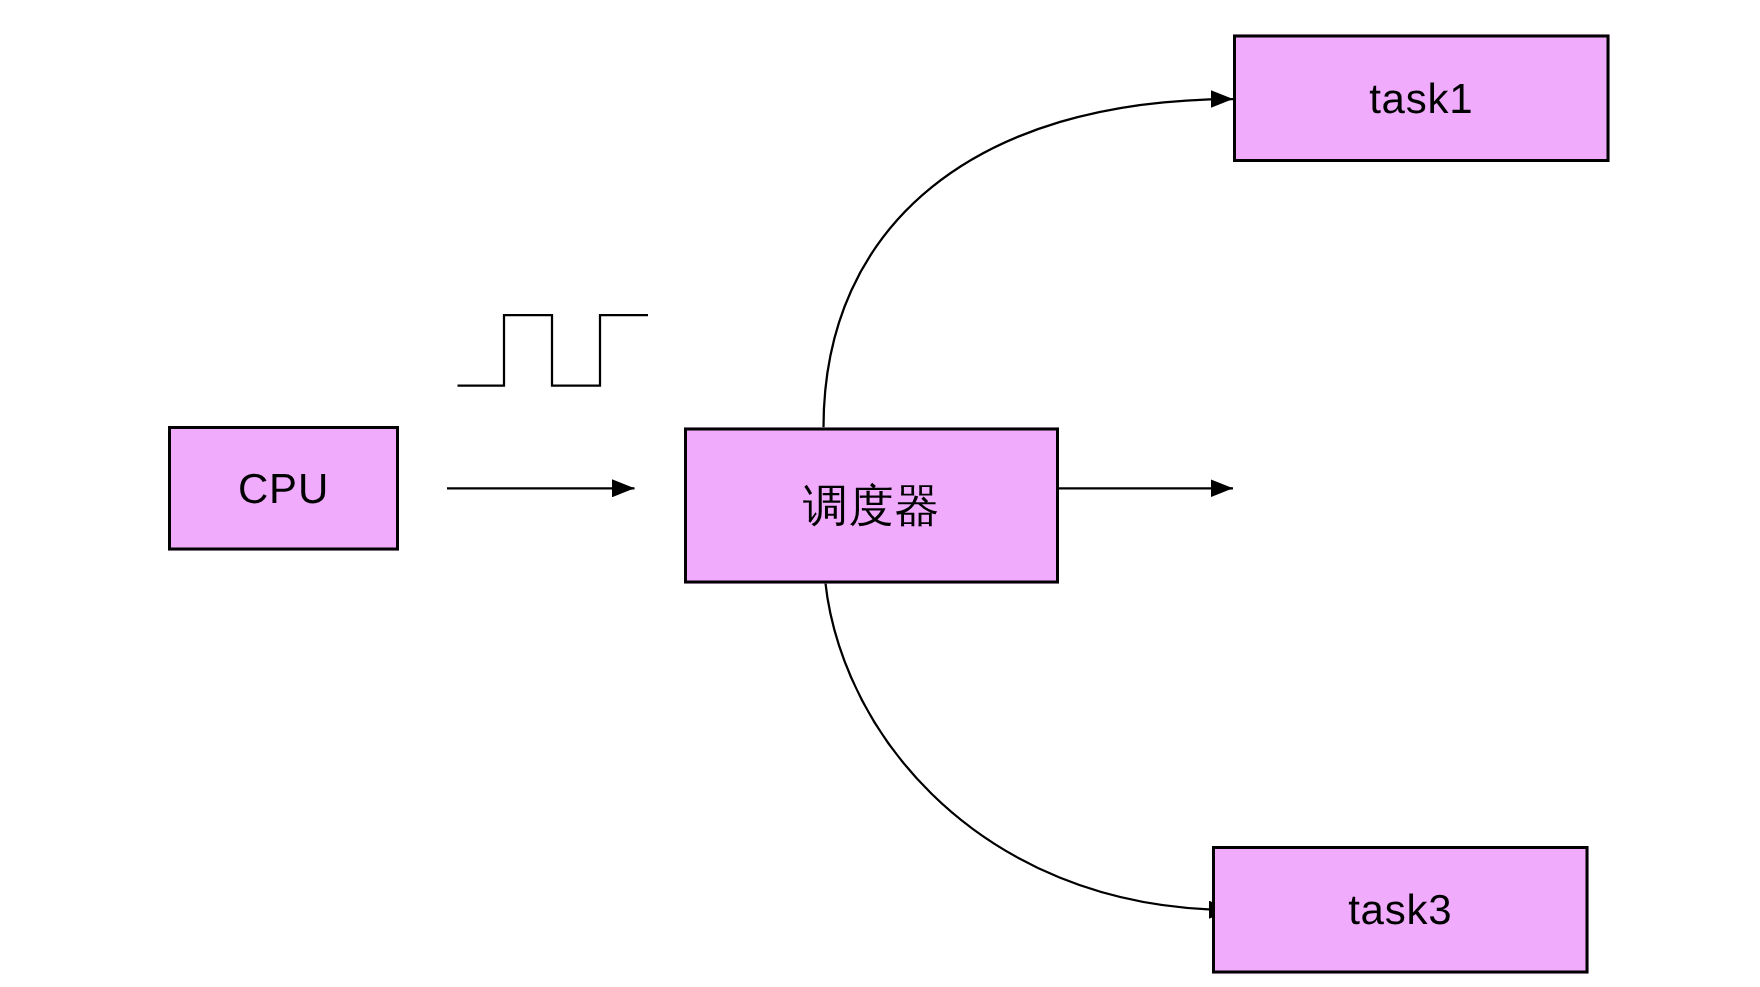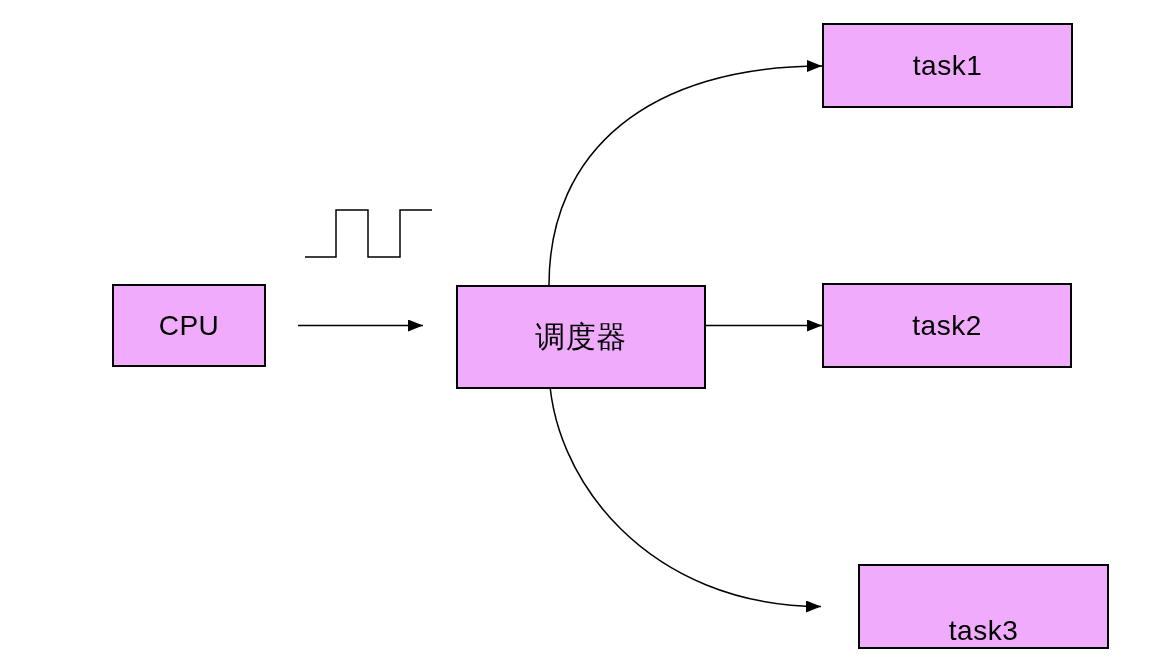--- a/index.html
+++ b/index.html
@@ -31,21 +31,21 @@
     align-items: center;
     justify-content: center;
     font-size: 28px;
     color: #000000;
     letter-spacing: 0.5px;
   }
   .node-cpu       { left: 112px; top: 284px; width: 154px; height: 83px; }
   .node-scheduler { left: 423px; top: 285px; width: 250px; height: 104px; font-size: 30px; margin-left: 33px; }
   .node-task1     { left: 822px; top: 23px;  width: 251px; height: 85px; }
   .node-task2     { left: 822px; top: 283px; width: 250px; height: 85px; }
-  .node-task3     { left: 858px; top: 564px; width: 251px; height: 85px; align-items: flex-end; }
+  .node-task3     { left: 808px; top: 564px; width: 251px; height: 85px; }
 </style>
 </head>
 <body>
 
 <div class="canvas">
 
   <svg class="edge-layer" width="1173" height="658" viewBox="0 0 1173 658" xmlns="http://www.w3.org/2000/svg">
     <defs>
       <marker id="arrowhead" markerUnits="userSpaceOnUse" markerWidth="15" markerHeight="12" viewBox="0 0 15 12" refX="15" refY="6" orient="auto">
         <path d="M0,0 L15,6 L0,12 Z" fill="#000000"></path>
@@ -68,21 +68,18 @@
   </div>
 
   <div class="node node-scheduler">
     <span>调度器</span>
   </div>
 
   <div class="node node-task1">
     <span>task1</span>
   </div>
 
-  <div class="node node-task2">
-    <span>task2</span>
-  </div>
 
   <div class="node node-task3">
     <span>task3</span>
   </div>
 
 </div>
 
 </body></html>

